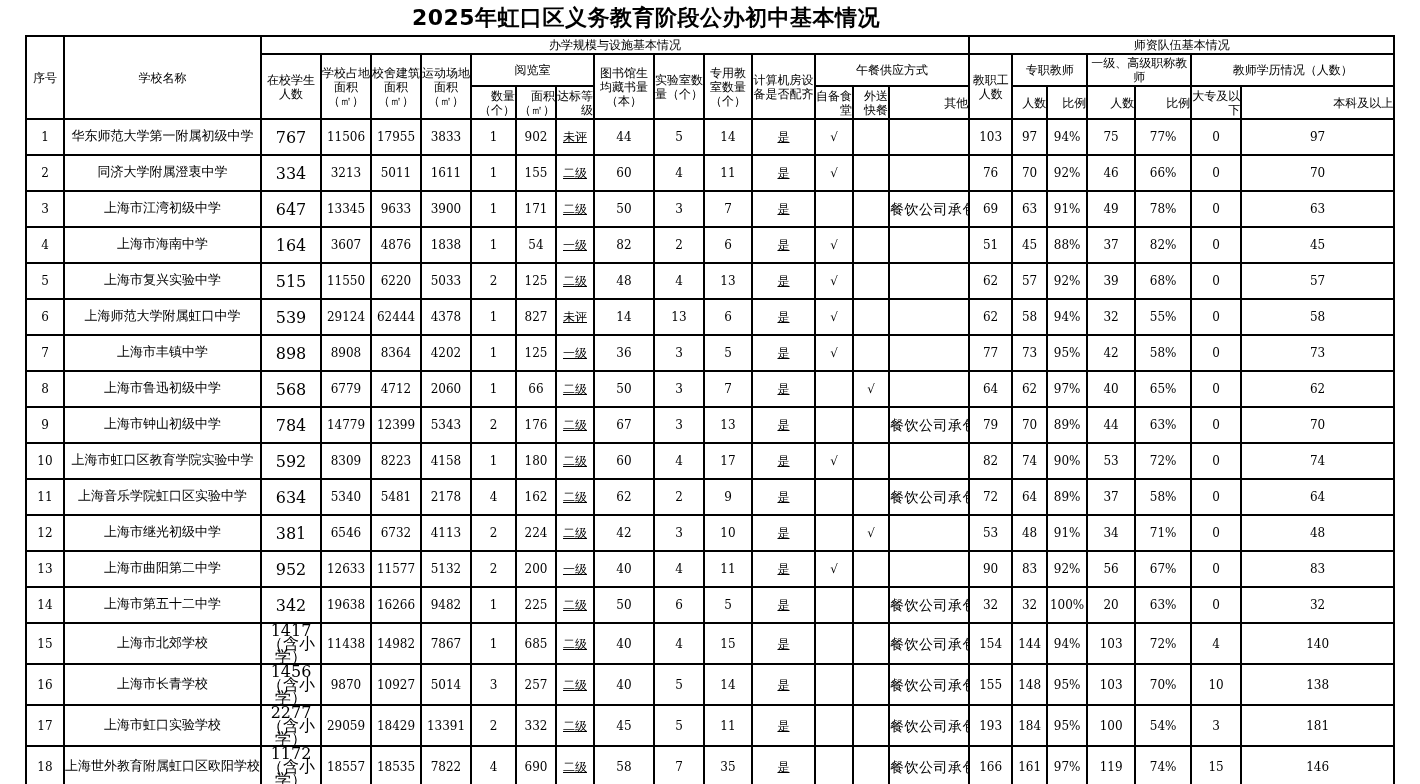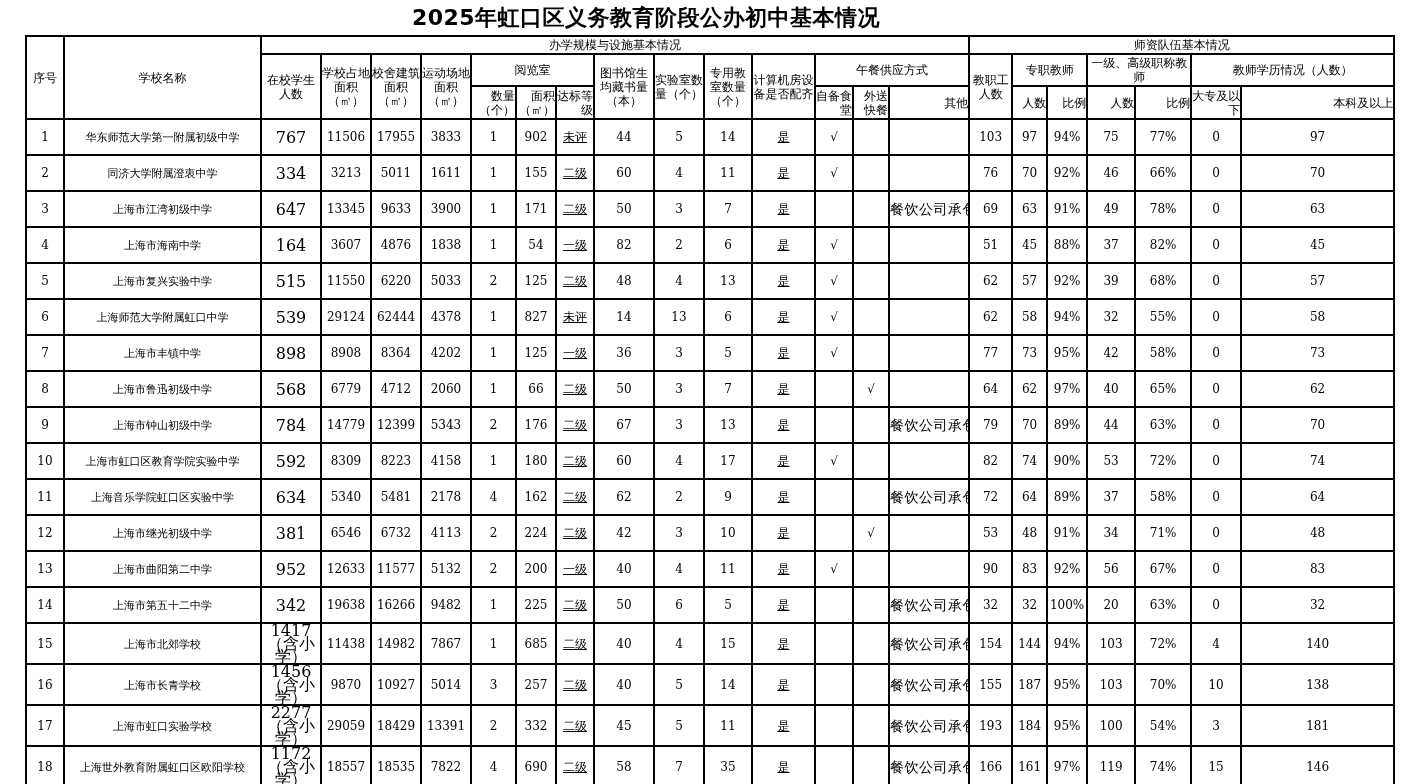--- a/index.html
+++ b/index.html
@@ -11,21 +11,21 @@
   table.main { position: absolute; left: 25px; top: 35px; border-collapse: collapse;
                table-layout: fixed; width: 1368px; }
   table.main td, table.main th { border: 2px solid #000; padding: 0; text-align: center;
                vertical-align: middle; overflow: hidden; }
   th { font-family: "DejaVu Sans", "Liberation Sans", sans-serif; font-weight: normal;
        font-size: 12px; line-height: 14px; margin-left: 27px; }
   th.grp { height: 16px; font-size: 12px; }
   tr.h2 th { height: 30px; }
   tr.h3 th { height: 31px; text-align: right; }
   td { font-size: 12px; height: 34px; line-height: 14px; }
-  td.name { text-align: left; padding-left: 3px; font-family: Liberation Serif, serif; font-size: 11px; white-space: nowrap; }
+  td.name { text-align: left; padding-left: 3px; font-family: Liberation Mono, monospace; font-size: 13px; white-space: nowrap; }
   td.cjk { font-family: "DejaVu Sans", "Liberation Sans", sans-serif; font-size: 12px; text-decoration: underline; }
   td.other { font-family: "DejaVu Sans", "Liberation Sans", sans-serif; font-size: 14px; white-space: nowrap; letter-spacing: 0.5px; }
   td.students { font-size: 16px; line-height: 13px; }
   .check { font-size: 12px; }
 </style>
 </head>
 <body>
 
 <div class="title">2025年虹口区义务教育阶段公办初中基本情况</div>
 
@@ -480,21 +480,21 @@
         <td>257</td>
         <td class="cjk">二级</td>
         <td>40</td>
         <td>5</td>
         <td>14</td>
         <td class="cjk">是</td>
         <td class="check"></td>
         <td class="check"></td>
         <td class="other">餐饮公司承包</td>
         <td>155</td>
-        <td>187</td>
+        <td>148</td>
         <td>95%</td>
         <td>103</td>
         <td>70%</td>
         <td>10</td>
         <td>138</td>
       </tr>
       <tr>
         <td>17</td>
         <td class="name">上海市虹口实验学校</td>
         <td class="students">2277（含小学）</td>

